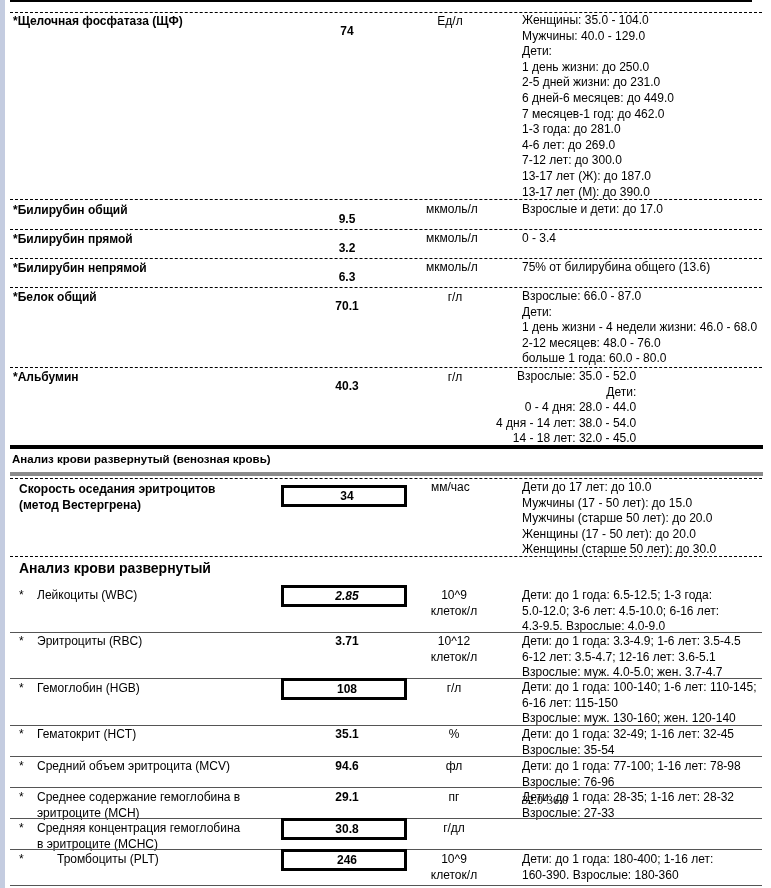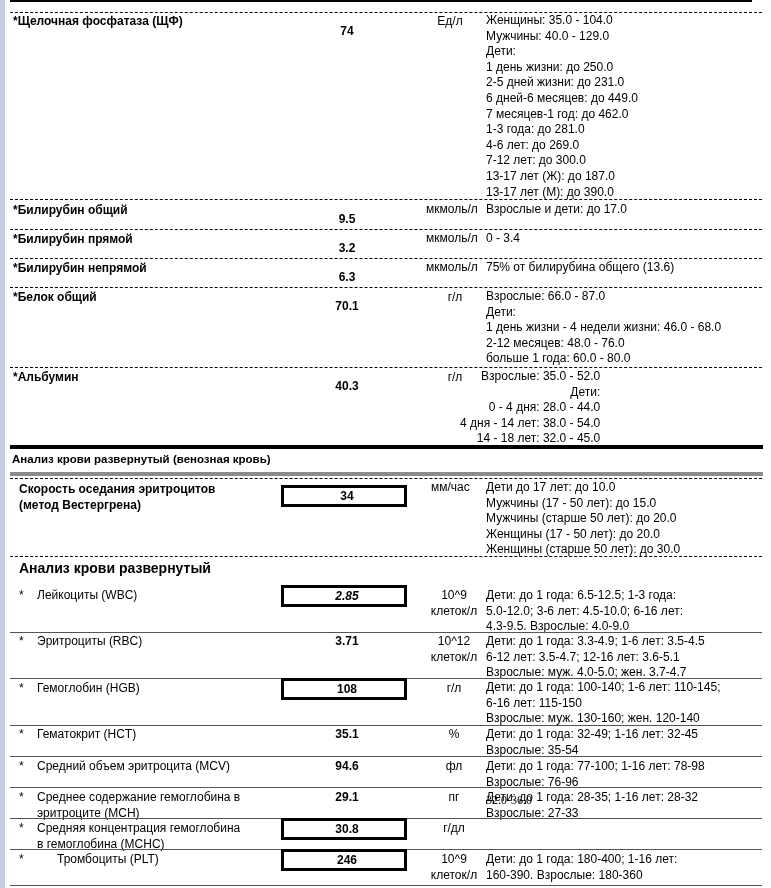--- a/index.html
+++ b/index.html
@@ -11,21 +11,21 @@
   .leftbar { position: absolute; left: 0; top: 0; width: 5px; height: 888px; background: #c4cce0; }
   .hline-solid { position: absolute; height: 2px; background: #000; }
   .hline-dash { position: absolute; height: 0; border-top: 1px dashed #000; }
   .hline-thin { position: absolute; height: 1px; background: #555; }
   .hline-thick { position: absolute; height: 4px; background: #000; }
   .hline-grey { position: absolute; height: 4px; background: #8c8c8c; }
   .name { position: absolute; font-weight: bold; white-space: nowrap; line-height: 15px; }
   .val { position: absolute; font-weight: bold; text-align: center; width: 100px; line-height: 15px; }
   .unit { position: absolute; white-space: nowrap; line-height: 15px; text-align: center; }
   .ref { position: absolute; white-space: nowrap; line-height: 15.6px; }
-  .ref div { height: 15.6px; }
+  .ref div { height: 15.6px; margin-left: 36px; }
   .box { position: absolute; border: 3px solid #000; box-sizing: border-box; }
   .cname { position: absolute; white-space: nowrap; line-height: 15.5px; }
   .star { position: absolute; line-height: 15px; }
   .sect { position: absolute; font-weight: bold; white-space: nowrap; }
 </style>
 </head>
 <body>
 
 <div class="leftbar"></div>
 
@@ -236,21 +236,21 @@
     <div>Дети: до 1 года: 28-35;  1-16 лет: 28-32</div>
       <div>Взрослые: 27-33</div>
   </div>
 </div>
 <div class="hline-thin" style="left:10px; top:818px; width:752px;"></div>
 
 <div>
   <div class="star" style="left:19px; top:821px;">*</div>
   <div class="cname" style="left:37px; top:821px;">
       <div>Средняя концентрация гемоглобина</div>
-      <div>в гемоглобина (MCHC)</div>
+      <div>в эритроците (MCHC)</div>
     </div>
   <div class="box" style="left:281px; top:818px; width:126px; height:22px;"></div>
   <div class="val" style="left:297px; top:822px;">30.8</div>
   <div class="unit" style="left:425px; top:821px; width:58px;">
       <div>г/дл</div>
     </div>
   <div class="ref" style="left:486px; top:793px;font-family:Liberation Serif, serif;">
     <div>32.0-36.0</div>
   </div>
 </div>

